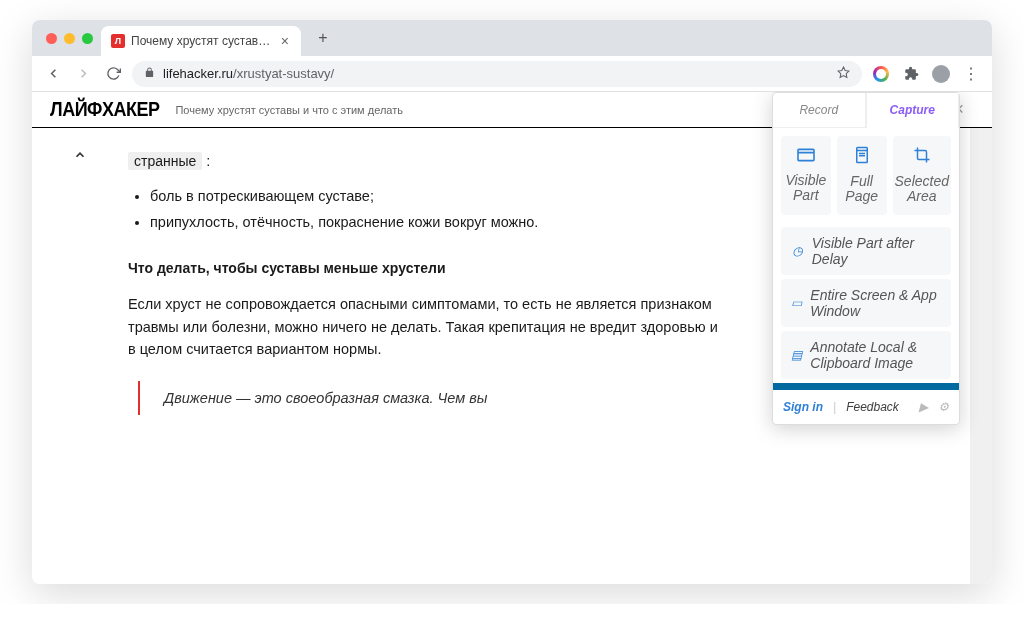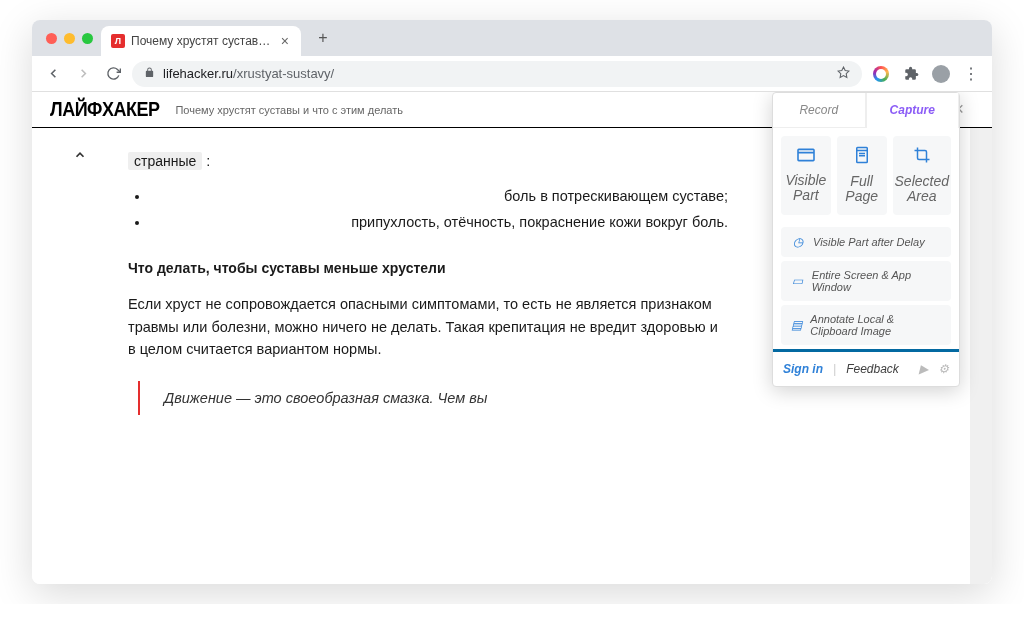--- a/index.html
+++ b/index.html
@@ -52,40 +52,40 @@
 .fb-btn{background:#4267B2; color:#fff; height:28px; display:flex; align-items:center; padding:0 16px; font-weight:bold; font-size:14px;}
 .red-strip{background:#e52e2e; height:28px; width:70px;}
 .header-close{color:#999; font-size:18px; padding:0 10px;}
 
 .content{display:flex; padding:10px 0;}
 .sidebar-col{width:96px; padding-top:6px; display:flex; justify-content:center;}
 .up-caret{width:22px;height:22px;color:#333;display:flex;align-items:center;justify-content:center;}
 .article{flex:1; padding:0 40px 0 0; max-width:640px; font-size:14.5px; line-height:1.55; color:#1a1a1a;}
 .symptom-chip{background:#efefef; padding:1px 6px; border-radius:2px; font-size:14px;}
 .article ul{padding-left:22px; margin:10px 0 18px;}
-.article ul li{margin:4px 0;text-align:right;}
+.article ul li{margin:4px 0;}
 .article p{margin:12px 0;}
 .dotted{border-bottom:1px dashed #e52e2e; padding-bottom:1px;}
 .article h2{font-size:14px; font-weight:700; margin:24px 0 14px;}
 .quote-block{border-left:2px solid #e52e2e; padding:6px 0 6px 24px; margin:20px 0 0 10px; font-style:italic; color:#333;}
 
 
 .ext-popup{position:absolute; top:0; right:32px; width:188px; background:#fff; border:1px solid #ddd; border-radius:4px; box-shadow:0 4px 20px rgba(0,0,0,.18); font-size:12px; color:#555;font-style:italic;}
 .ext-tabs{display:flex;}
 .ext-tab{flex:1; padding:10px 0; text-align:center; color:#888; border-bottom:1px solid #eee;}
 .ext-tab.active{color:#8b5cf6; font-weight:600; border:1px solid #eee; border-bottom:none; border-top:none; background:#fff;}
 .ext-tab:first-child{border-right:1px solid #eee;}
 .cap-row{display:flex; gap:6px; padding:8px;}
 .cap-tile{flex:1; background:#f6f7f8; border-radius:4px; display:flex; flex-direction:column; align-items:center; justify-content:center; padding:10px 2px; gap:6px;}
 .cap-tile-icon{color:#2f81d8; font-size:16px;}
 .cap-tile-label{font-size:14px; color:#666; text-align:center; line-height:1.1;}
 .opt-row{display:flex; align-items:center; gap:8px; margin:4px 8px; padding:8px 10px; background:#f6f7f8; border-radius:4px;}
 .opt-icon{color:#2f81d8; width:14px; text-align:center; font-size:12px;}
-.opt-label{font-size:11px; color:#555;}
-.ext-footer{display:flex; align-items:center; padding:10px 10px; gap:10px; border-top:3px solid #0369a1; margin-top:4px;}
+.opt-label{font-size:14px; color:#555;}
+.ext-footer{display:flex; align-items:center; padding:10px 10px; gap:10px; border-top:7px solid #0369a1; margin-top:4px;}
 .signin{color:#2f81d8; font-weight:600; font-size:12px;}
 .divider{color:#ccc;}
 .feedback{color:#404040; font-size:12px;}
 .ext-footer-spacer{flex:1;}
 .footer-ico{color:#bbb; font-size:12px;}
 
 
 .right-gray{position:absolute; right:0; top:36px; bottom:0; width:22px; background:#f0f0f0;}
 </style>
 </head>
@@ -170,21 +170,21 @@
         <div class="up-caret">
           <svg width="14" height="14" viewBox="0 0 24 24" fill="none" stroke="currentColor" stroke-width="3">
               <polyline points="18 15 12 9 6 15"></polyline>
             </svg>
         </div>
       </div>
       <div class="article">
         <p><span class="symptom-chip">странные</span><span> :</span></p>
         <ul>
           <li>боль в потрескивающем суставе;</li>
-          <li>припухлость, отёчность, покраснение кожи вокруг боль.</li>
+          <li>припухлость, отёчность, покраснение кожи вокруг можно.</li>
         </ul>
         <h2>Что делать, чтобы суставы меньше хрустели</h2>
         <p>Если хруст не сопровождается опасными симптомами, то есть не является признаком травмы или болезни, можно ничего не делать. Такая крепитация не вредит здоровью и в целом считается вариантом нормы.</p>
         <div class="quote-block">Движение — это своеобразная смазка. Чем вы</div>
       </div>
     </div>
 
     <div class="ext-popup">
       <div class="ext-tabs">
         <div class="ext-tab">Record</div>

